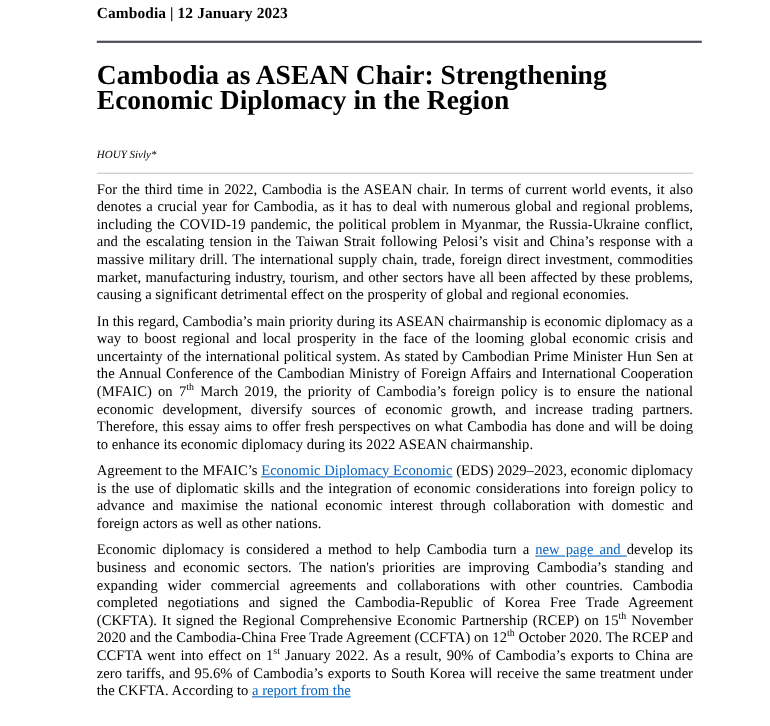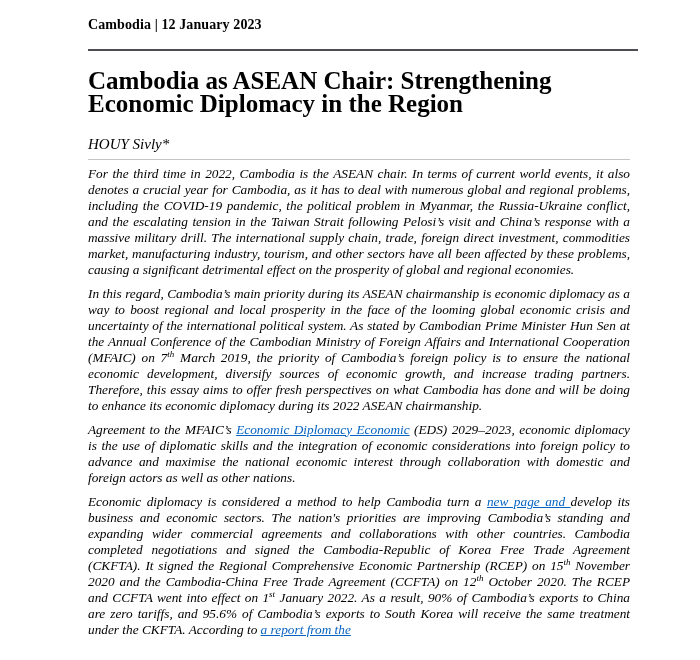--- a/index.html
+++ b/index.html
@@ -11,21 +11,21 @@
     width: 700px;
     height: 660px;
     overflow: hidden;
     font-family: "Liberation Serif", "DejaVu Serif", serif;
     color: var(--text-color, #000);
   }
   .page {
     box-sizing: border-box;
     width: 700px;
     height: 660px;
-    padding: 16px 70px 0 88px;
+    padding: 4px 70px 0 88px;
     overflow: hidden;
     background: var(--bg-color, #fff);
   }
   .kicker {
     font-size: 14px;
     line-height: 18px;
     font-weight: bold;
     letter-spacing: 0.1px;
   }
   .rule-dark {
@@ -36,43 +36,42 @@
     background: var(--header-rule-color, #4d4d55);
   }
   .article-title {
     margin: 18px 0 0 0;
     width: 500px;
     font-size: 25px;
     line-height: 23.5px;
     font-weight: bold;
   }
   .author {
-    margin-top: 20px;
-    font-size: 15px;
+    margin-top: 30px;
+    font-size: 10px;
     line-height: 16px;
     font-style: italic;
   }
   .rule-light {
     border: none;
     height: 1px;
     width: 542px;
     margin: 7px 0 0 0;
     background: var(--byline-rule-color, #c4c4c4);
   }
   .article-body {
     margin-top: 6px;
     width: 542px;
   }
   .body-para {
     margin: 0 0 8px 0;
     font-size: 13.3px;
     line-height: 16px;
     text-align: justify;
     text-justify: inter-word;
-    font-style: italic;
   }
   .body-para a {
     color: var(--link-color, #0563C1);
     text-decoration: underline;
     cursor: pointer;
   }
   .body-para sup {
     font-size: 9px;
     line-height: 0;
     vertical-align: super;

